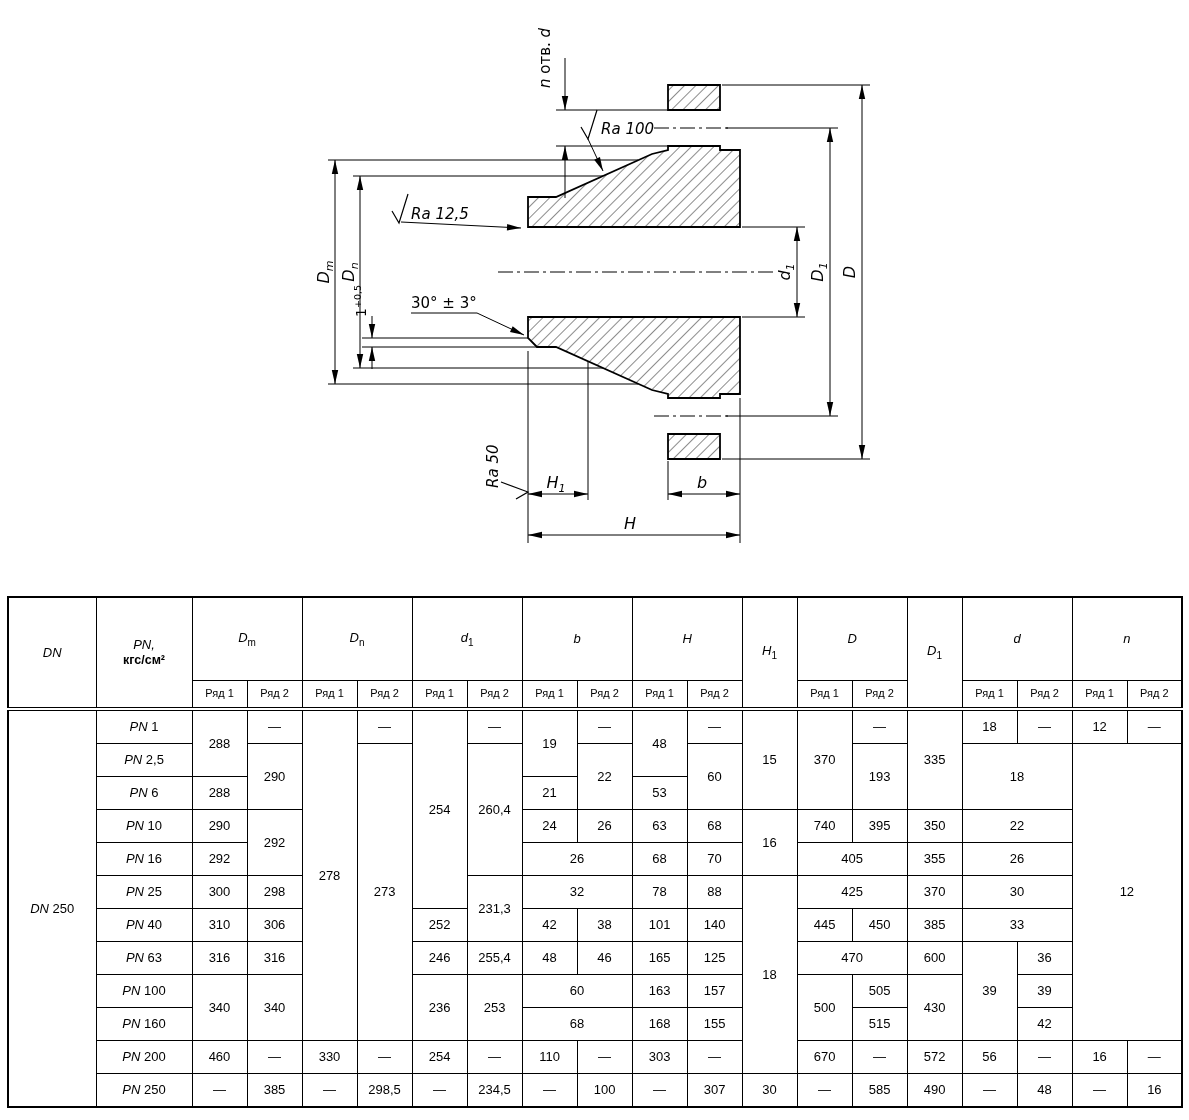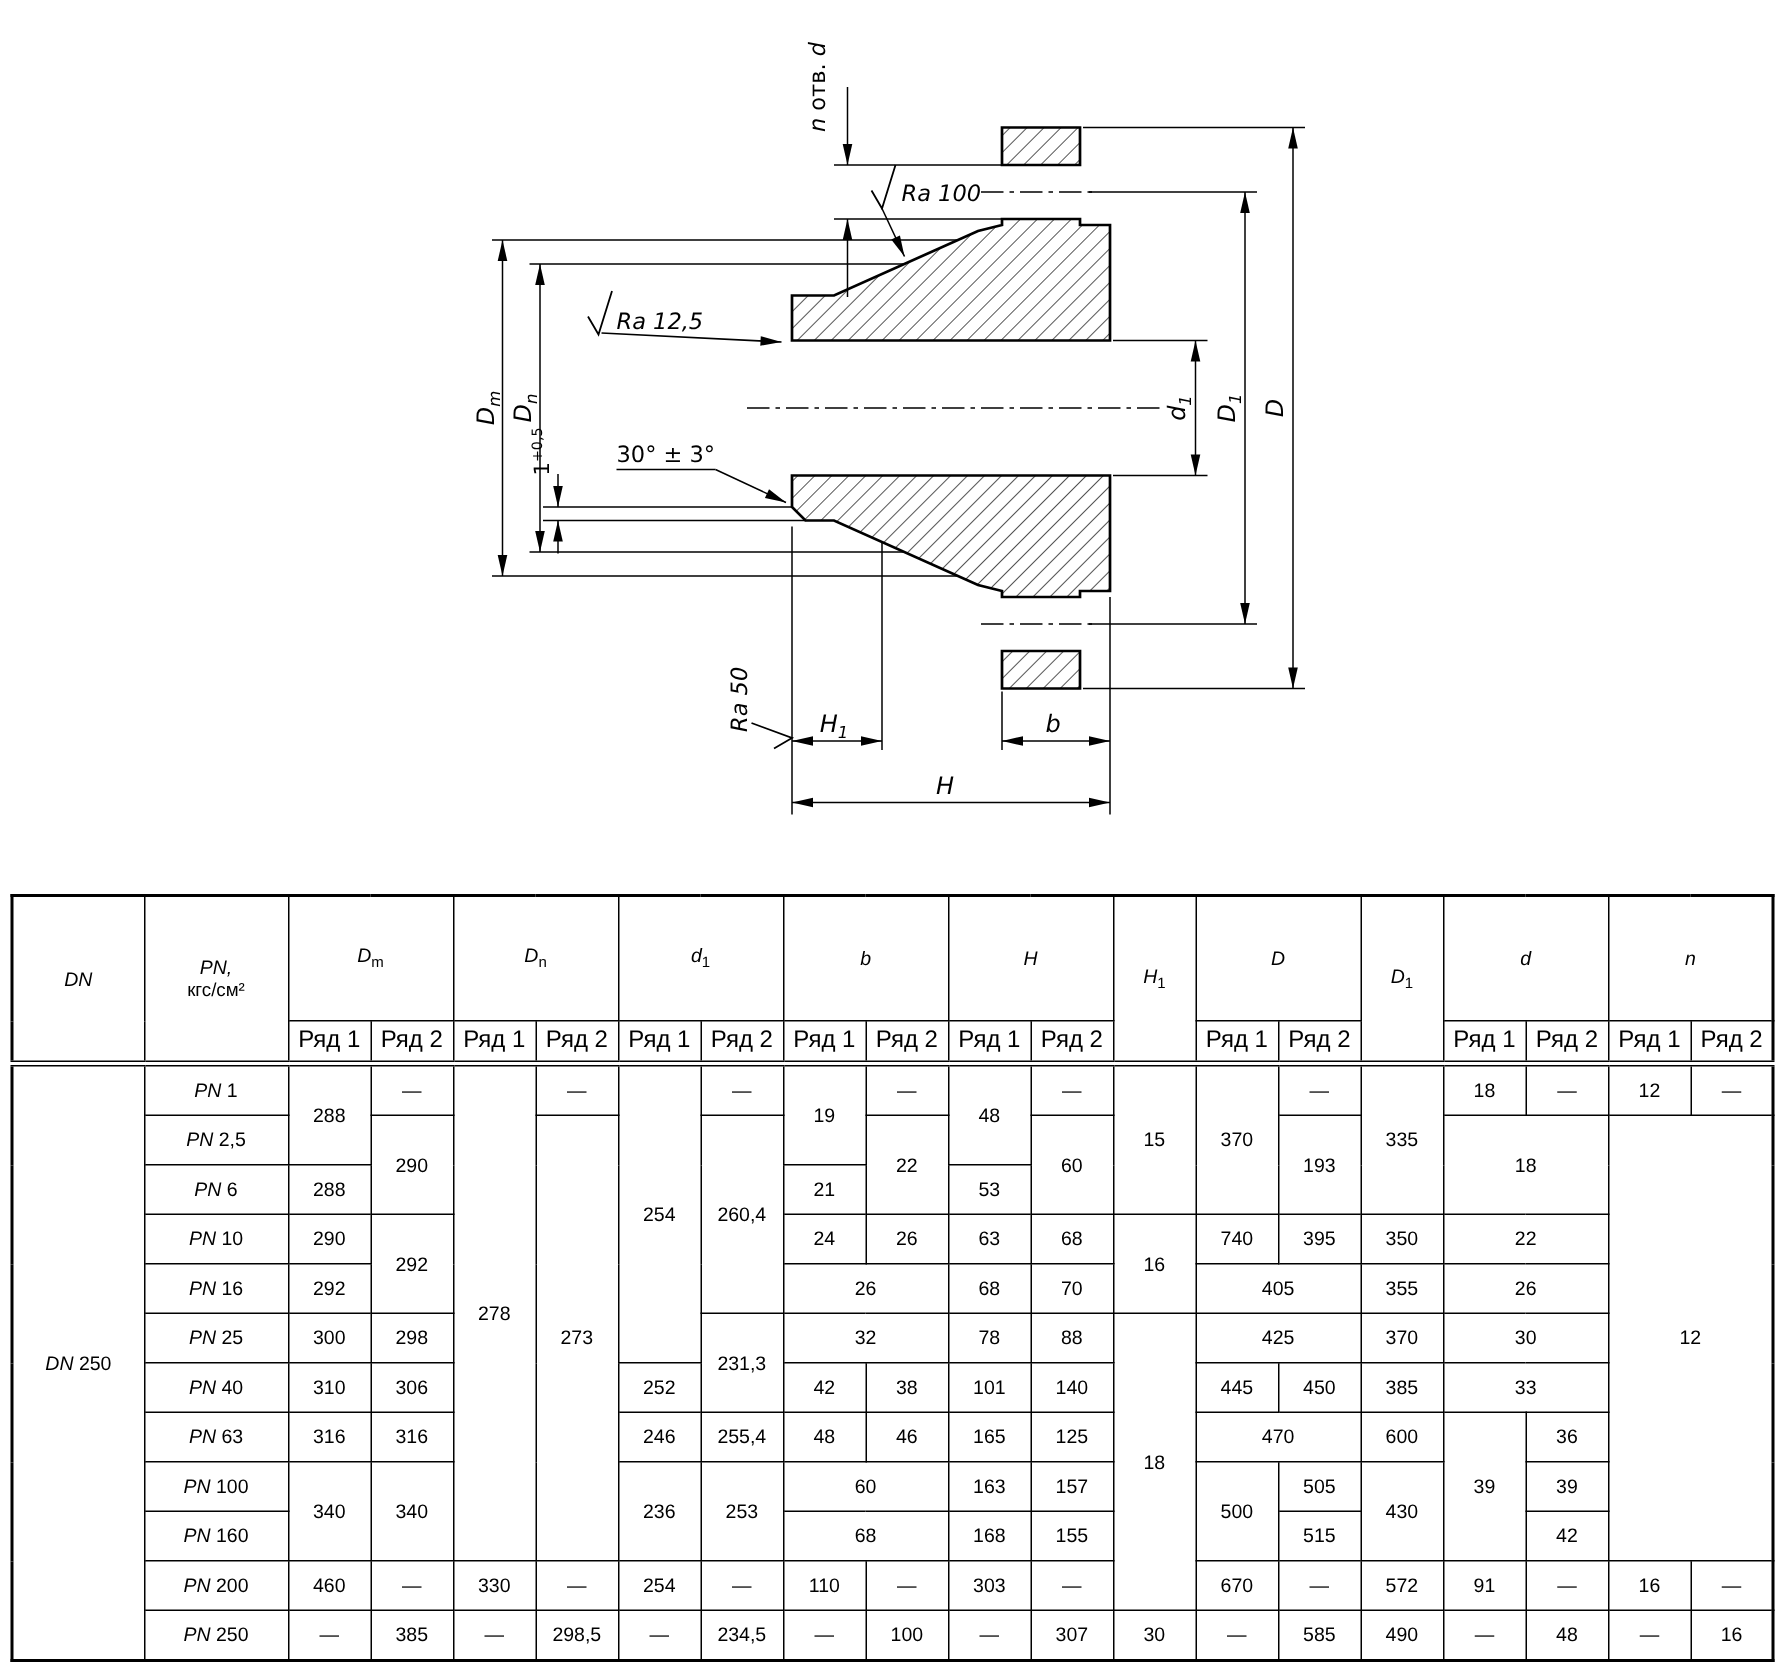--- a/index.html
+++ b/index.html
@@ -13,25 +13,25 @@
   .plain{ font-size:15px; }
 
   .tbl-wrap { margin:14px 7px 0 7px; }
   table.spec { border-collapse:collapse; table-layout:fixed; width:1174px;
                border:2px solid #000; }
   table.spec th, table.spec td {
       border:1px solid #000; text-align:center; vertical-align:middle;
       font-size:13px; font-weight:normal; color:#000; padding:1px 2px;
       height:30px; line-height:1.2; background:#fff; }
   table.spec thead tr:first-child th { height:80px; }
-  table.spec thead tr:nth-child(2) th { height:24px; font-size:16px;margin-top:40px; }
+  table.spec thead tr:nth-child(2) th { height:24px; font-size:11px;margin-top:40px; }
   table.spec tbody tr:first-child td { border-top:4px double #000; }
   table.spec i { font-style:italic; }
   table.spec sub { font-size:10px; }
-  .hsub { font-size:12.5px; }
+  .hsub { font-size:12.5px;font-weight:bold; }
 </style>
 </head>
 <body>
 
 <div class="page">
 
   <div class="drawing-wrap">
   <svg width="1189" height="582" viewBox="0 0 1189 582">
     <defs>
       <pattern id="hatch" width="8" height="8" patternUnits="userSpaceOnUse" patternTransform="rotate(45)">
@@ -324,21 +324,21 @@
             <td>—</td>
             <td>254</td>
             <td>—</td>
             <td>110</td>
             <td>—</td>
             <td>303</td>
             <td>—</td>
             <td>670</td>
             <td>—</td>
             <td>572</td>
-            <td>91</td>
+            <td>56</td>
             <td>—</td>
             <td>16</td>
             <td>—</td>
           </tr>
           <tr>
             <td><i>PN</i> 250</td>
             <td>—</td>
             <td>385</td>
             <td>—</td>
             <td>298,5</td>

